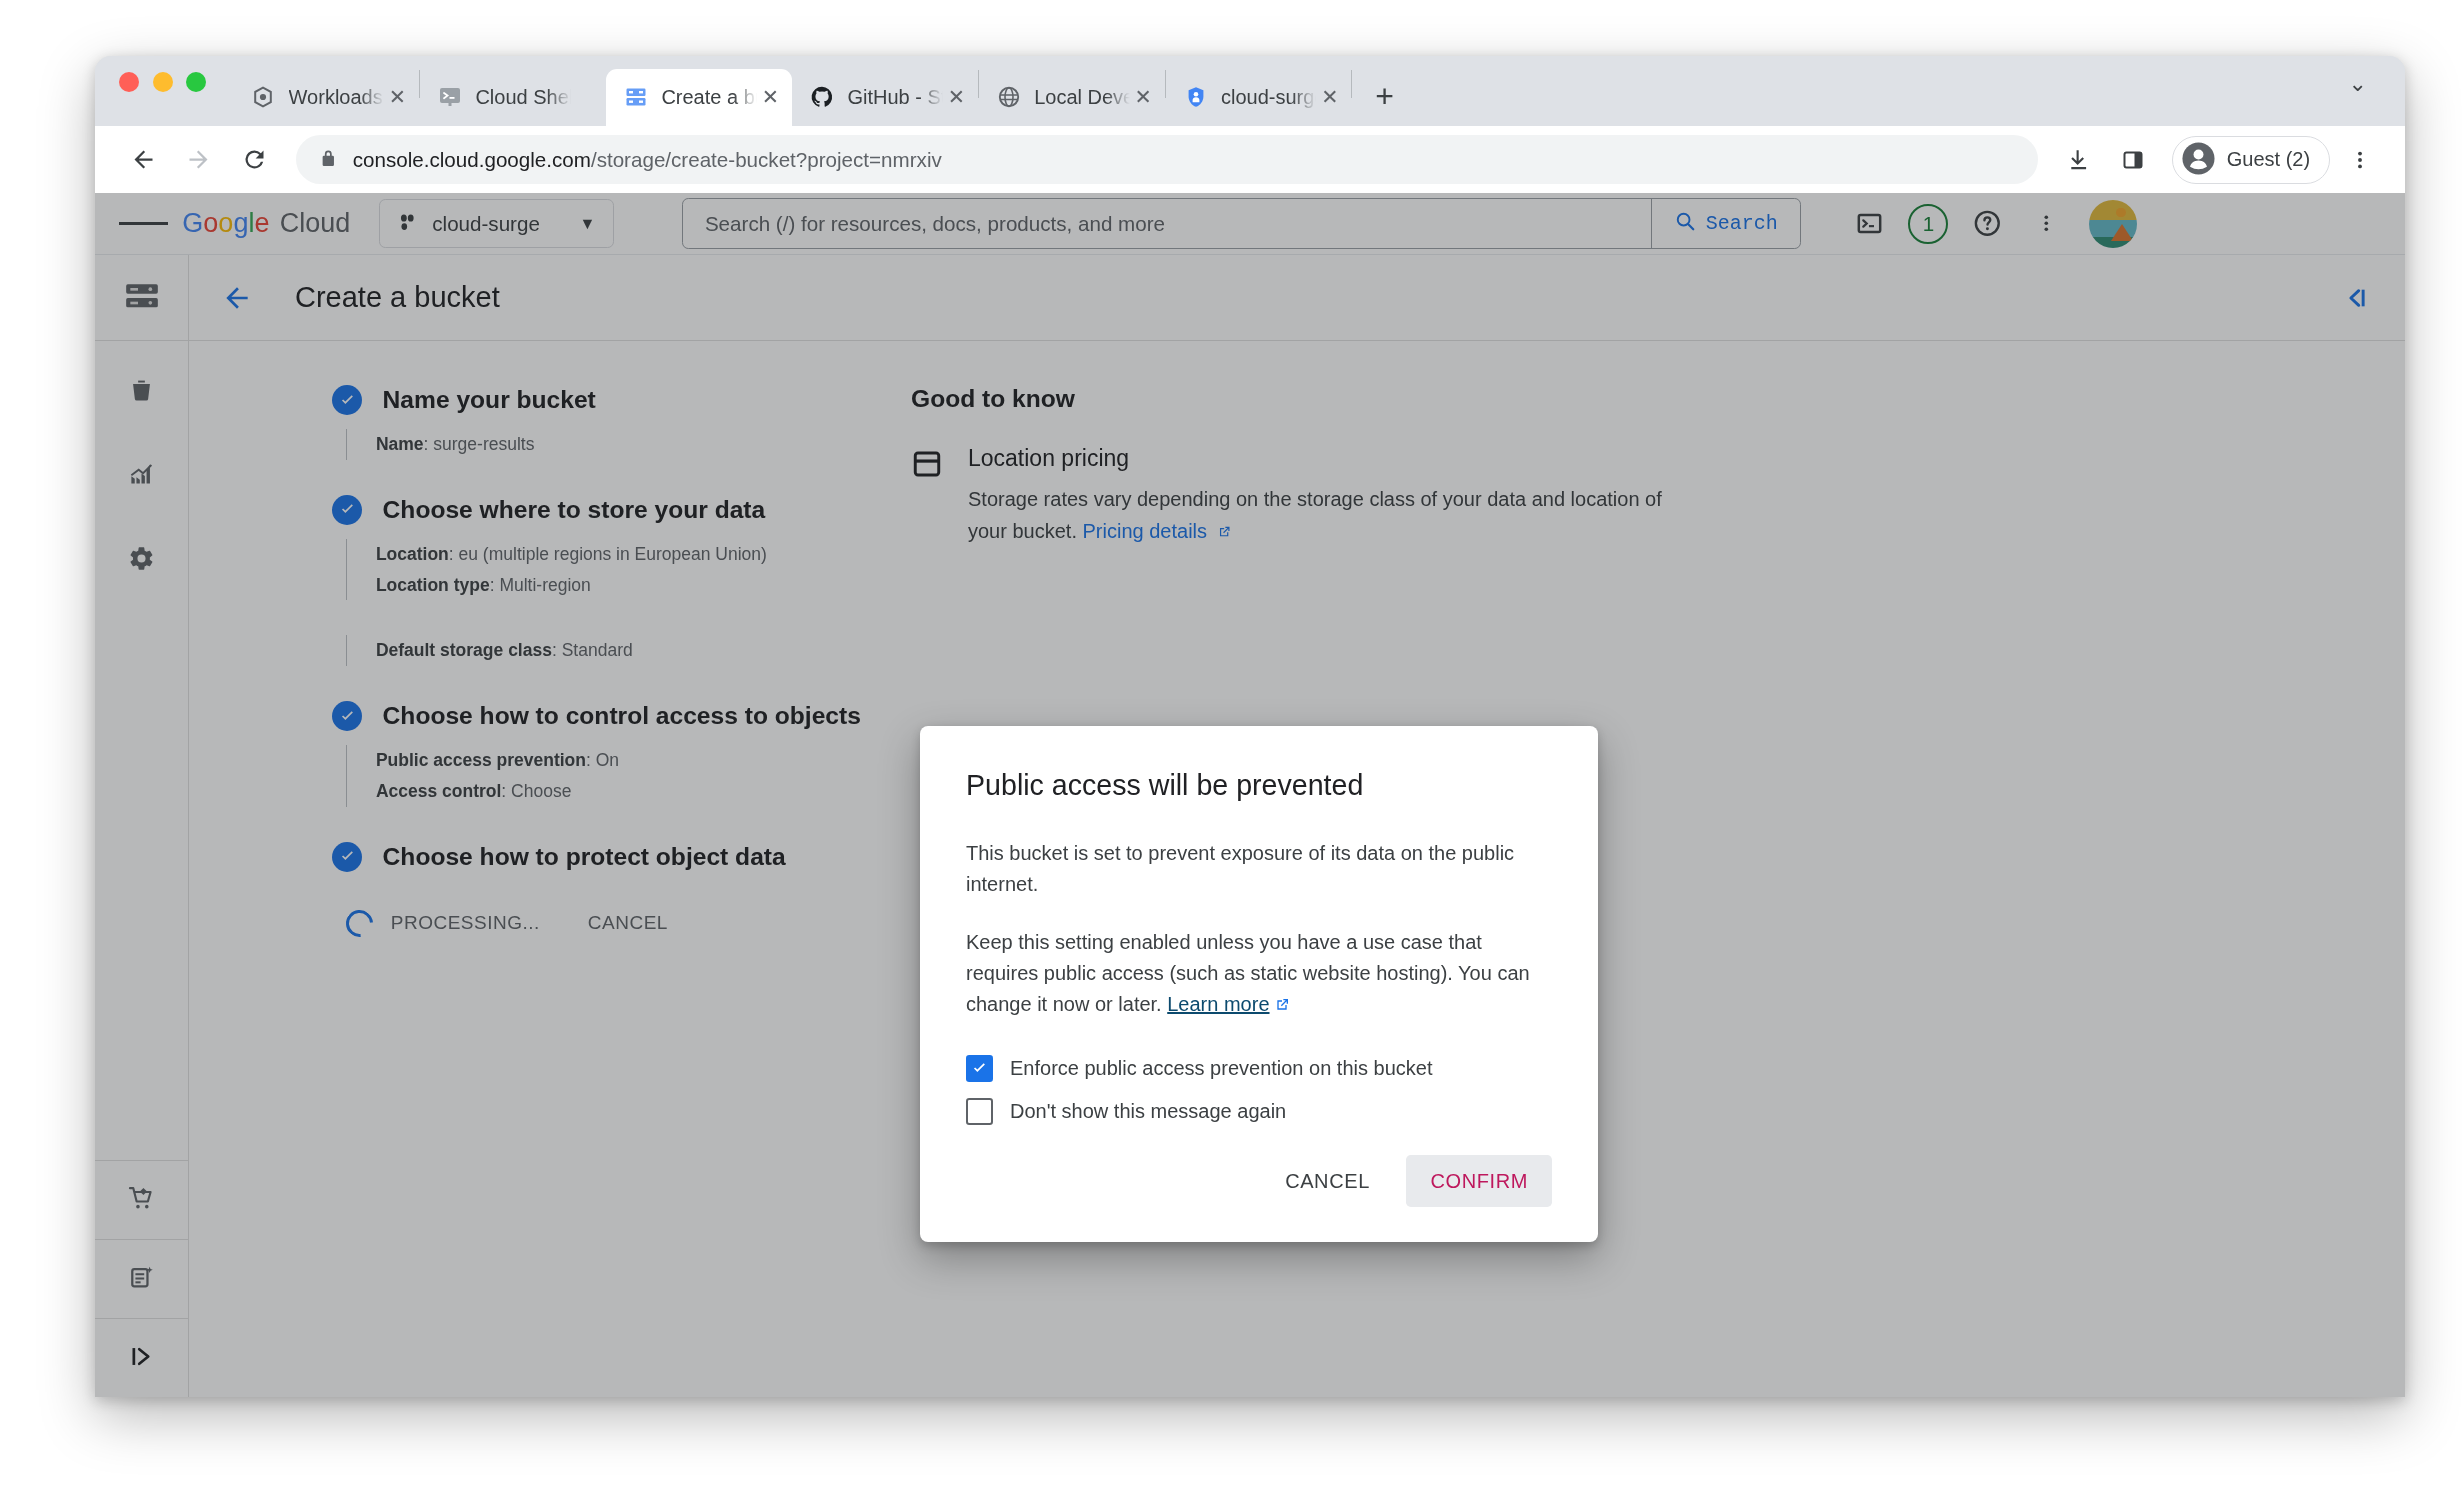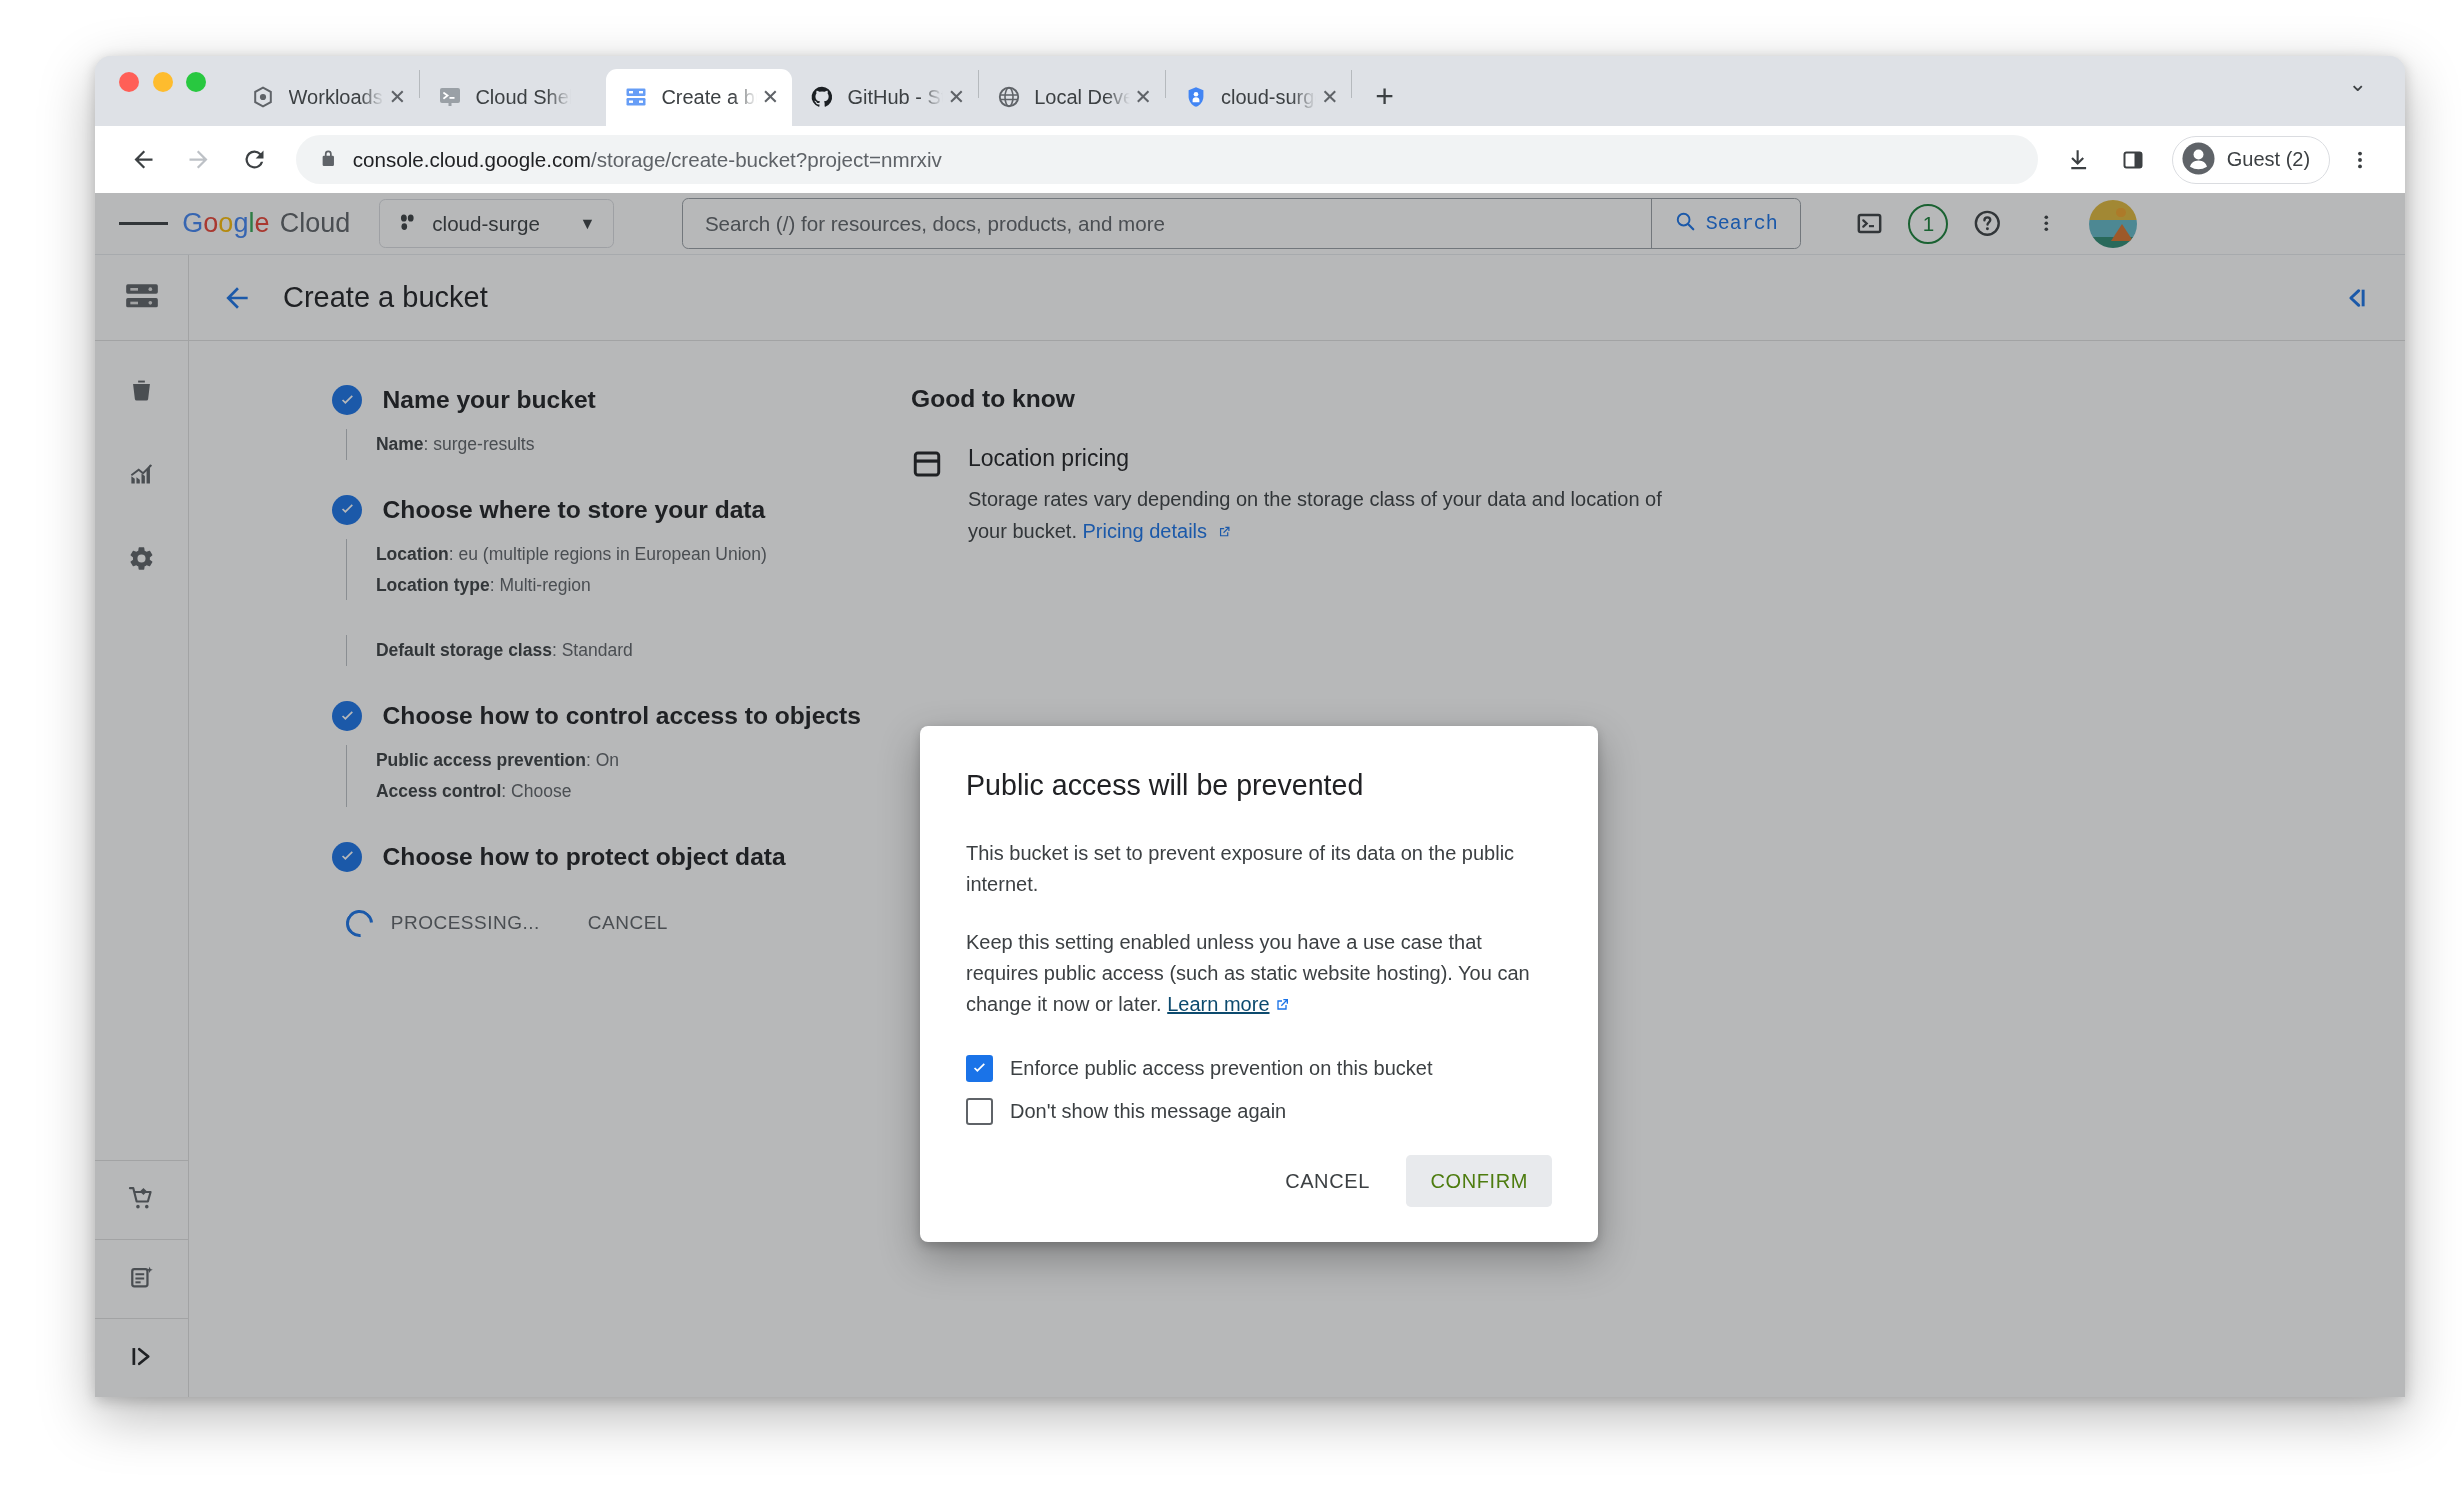--- a/index.html
+++ b/index.html
@@ -226,21 +226,21 @@
     color: #5f6368; border-radius: 50%;
   }
   .rail-bottom { margin-top: auto; display:flex; flex-direction: column; }
   .rail-bottom .rail-cell {
     height: 79px; display:flex; align-items:center; justify-content:center;
     border-top: 0.8px solid #e0e0e0; color: #5f6368;
   }
 
   .main-col { flex: 1 1 auto; display: flex; flex-direction: column; min-width: 0; }
   .page-head {
-    height: 86px; display: flex; align-items: center; gap: 30px;
+    height: 86px; display: flex; align-items: center; gap: 42px;
     padding: 0 32px; border-bottom: 0.8px solid #e0e0e0; background:#fff;
     position: relative;
   }
   .back-arrow { color: #1a73e8; display:flex; align-items:center; }
   .page-title { font-size: 29px; color: #202124; font-weight: 400; }
   .collapse-btn {
     position: absolute; right: 35px; top: 50%; transform: translateY(-50%);
     color: #1a73e8; display:flex; align-items:center;
   }
 
@@ -309,21 +309,21 @@
   .check-label { font-size: 20px; color: #3c4043; }
   .dlg-footer {
     margin-top: auto; display: flex; align-items: center;
     justify-content: flex-end; gap: 16px; padding-bottom: 35px;
   }
   .btn-text {
     font-size: 20px; color: #3c4043; font-weight: 500;
     letter-spacing: 0.6px; padding: 14.3px 20.6px; border-radius: 4.8px;
   }
   .btn-filled {
-    font-size: 20px; color: #4d7c0f; font-weight: 500;
+    font-size: 20px; color: #be185d; font-weight: 500;
     letter-spacing: 0.6px; padding: 14.3px 24px; border-radius: 4.8px;
     background: #e8eaed;
   }
   .ext-ic { display:inline-block; vertical-align: -1.6px; margin-left: 4.8px; }
 </style>
 </head>
 <body>
 
 <div class="desktop">
 

